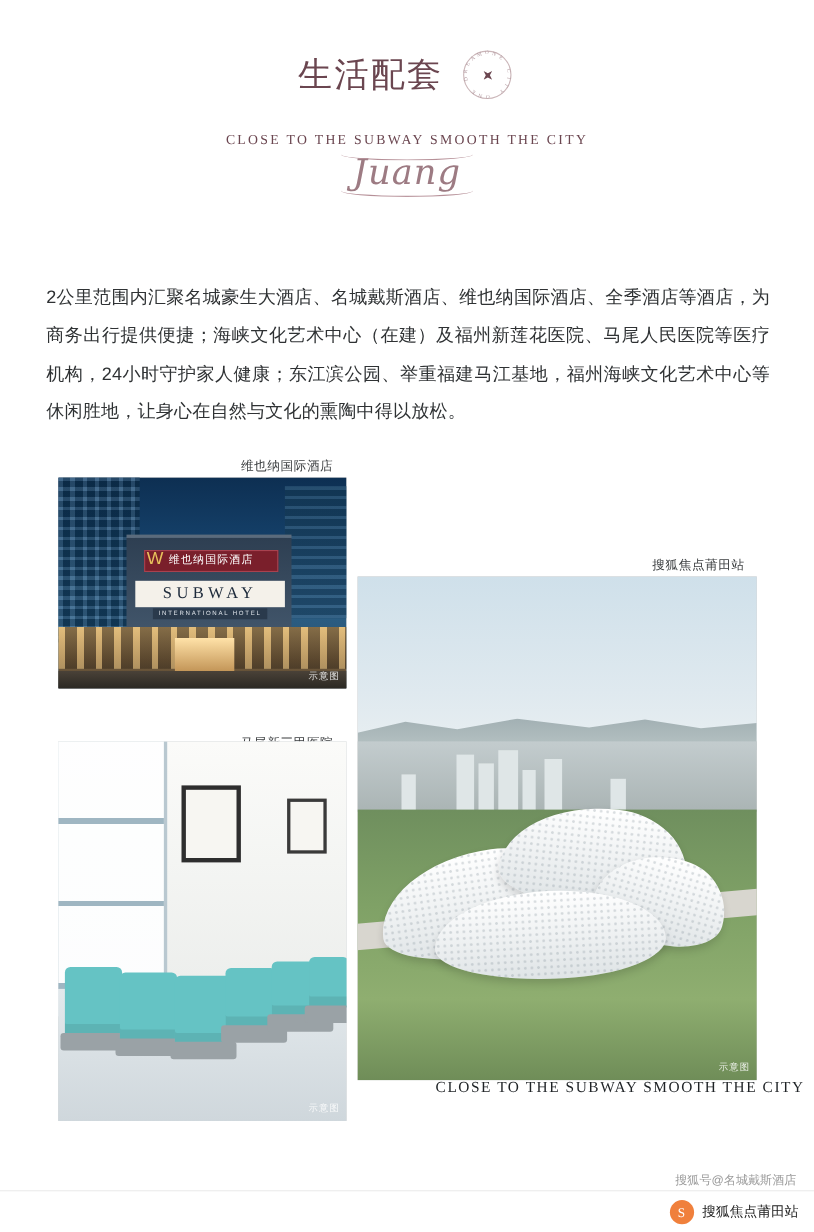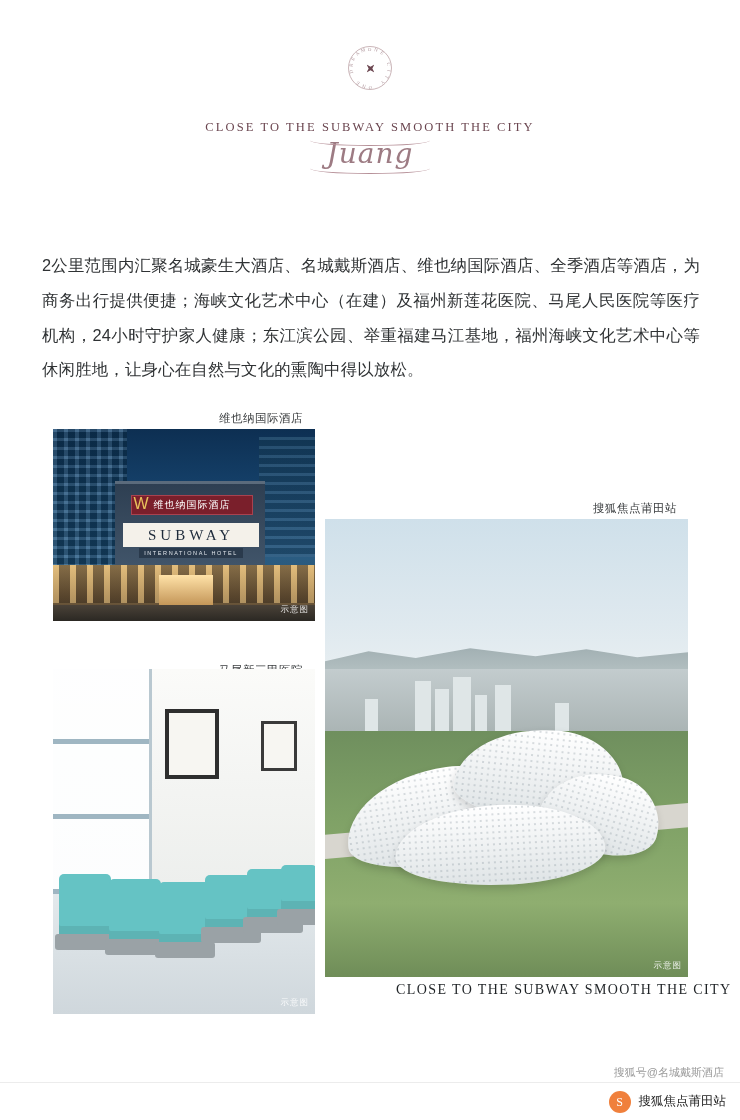--- a/index.html
+++ b/index.html
@@ -79,21 +79,21 @@
     margin-top: 26px;
     font-family: "Liberation Serif", serif;
     font-size: 12.5px;
     letter-spacing: 2.1px;
     color: #6b4650;
   }
   .script-word {
     margin-top: 2px;
     font-family: "DejaVu Serif", serif;
     font-style: italic;
-    font-size: 28px;
+    font-size: 32px;
     color: #9d7b83;
     letter-spacing: 1px;
     position: relative;
     display: inline-block;
   }
   .script-word .swash-top,
   .script-word .swash-bot {
     position: absolute;
     height: 10px;
     border-bottom: 1px solid #b69098;
@@ -309,20 +309,21 @@
     bottom: 40px;
     font-size: 11px;
     color: #9a9a9a;
   }
 </style>
 </head>
 <body>
 
 <div class="header">
   <div class="header-title">
+    <span class="title-seg">生活配套</span>
     <span class="ornament">
       <span class="ring"></span>
       <span class="ring-text" id="ringText">
           <span style="transform: translate(1.16341e-15px, -19px) rotate(0deg) translate(-50%, -50%);">O</span>
           <span style="transform: translate(6.49838px, -17.8542px) rotate(20deg) translate(-50%, -50%);">N</span>
           <span style="transform: translate(12.213px, -14.5548px) rotate(40deg) translate(-50%, -50%);">E</span>
           <span style="transform: translate(16.4545px, -9.5px) rotate(60deg) translate(-50%, -50%);"> </span>
           <span style="transform: translate(18.7113px, -3.29932px) rotate(80deg) translate(-50%, -50%);">C</span>
           <span style="transform: translate(18.7113px, 3.29932px) rotate(100deg) translate(-50%, -50%);">I</span>
           <span style="transform: translate(16.4545px, 9.5px) rotate(120deg) translate(-50%, -50%);">T</span>

